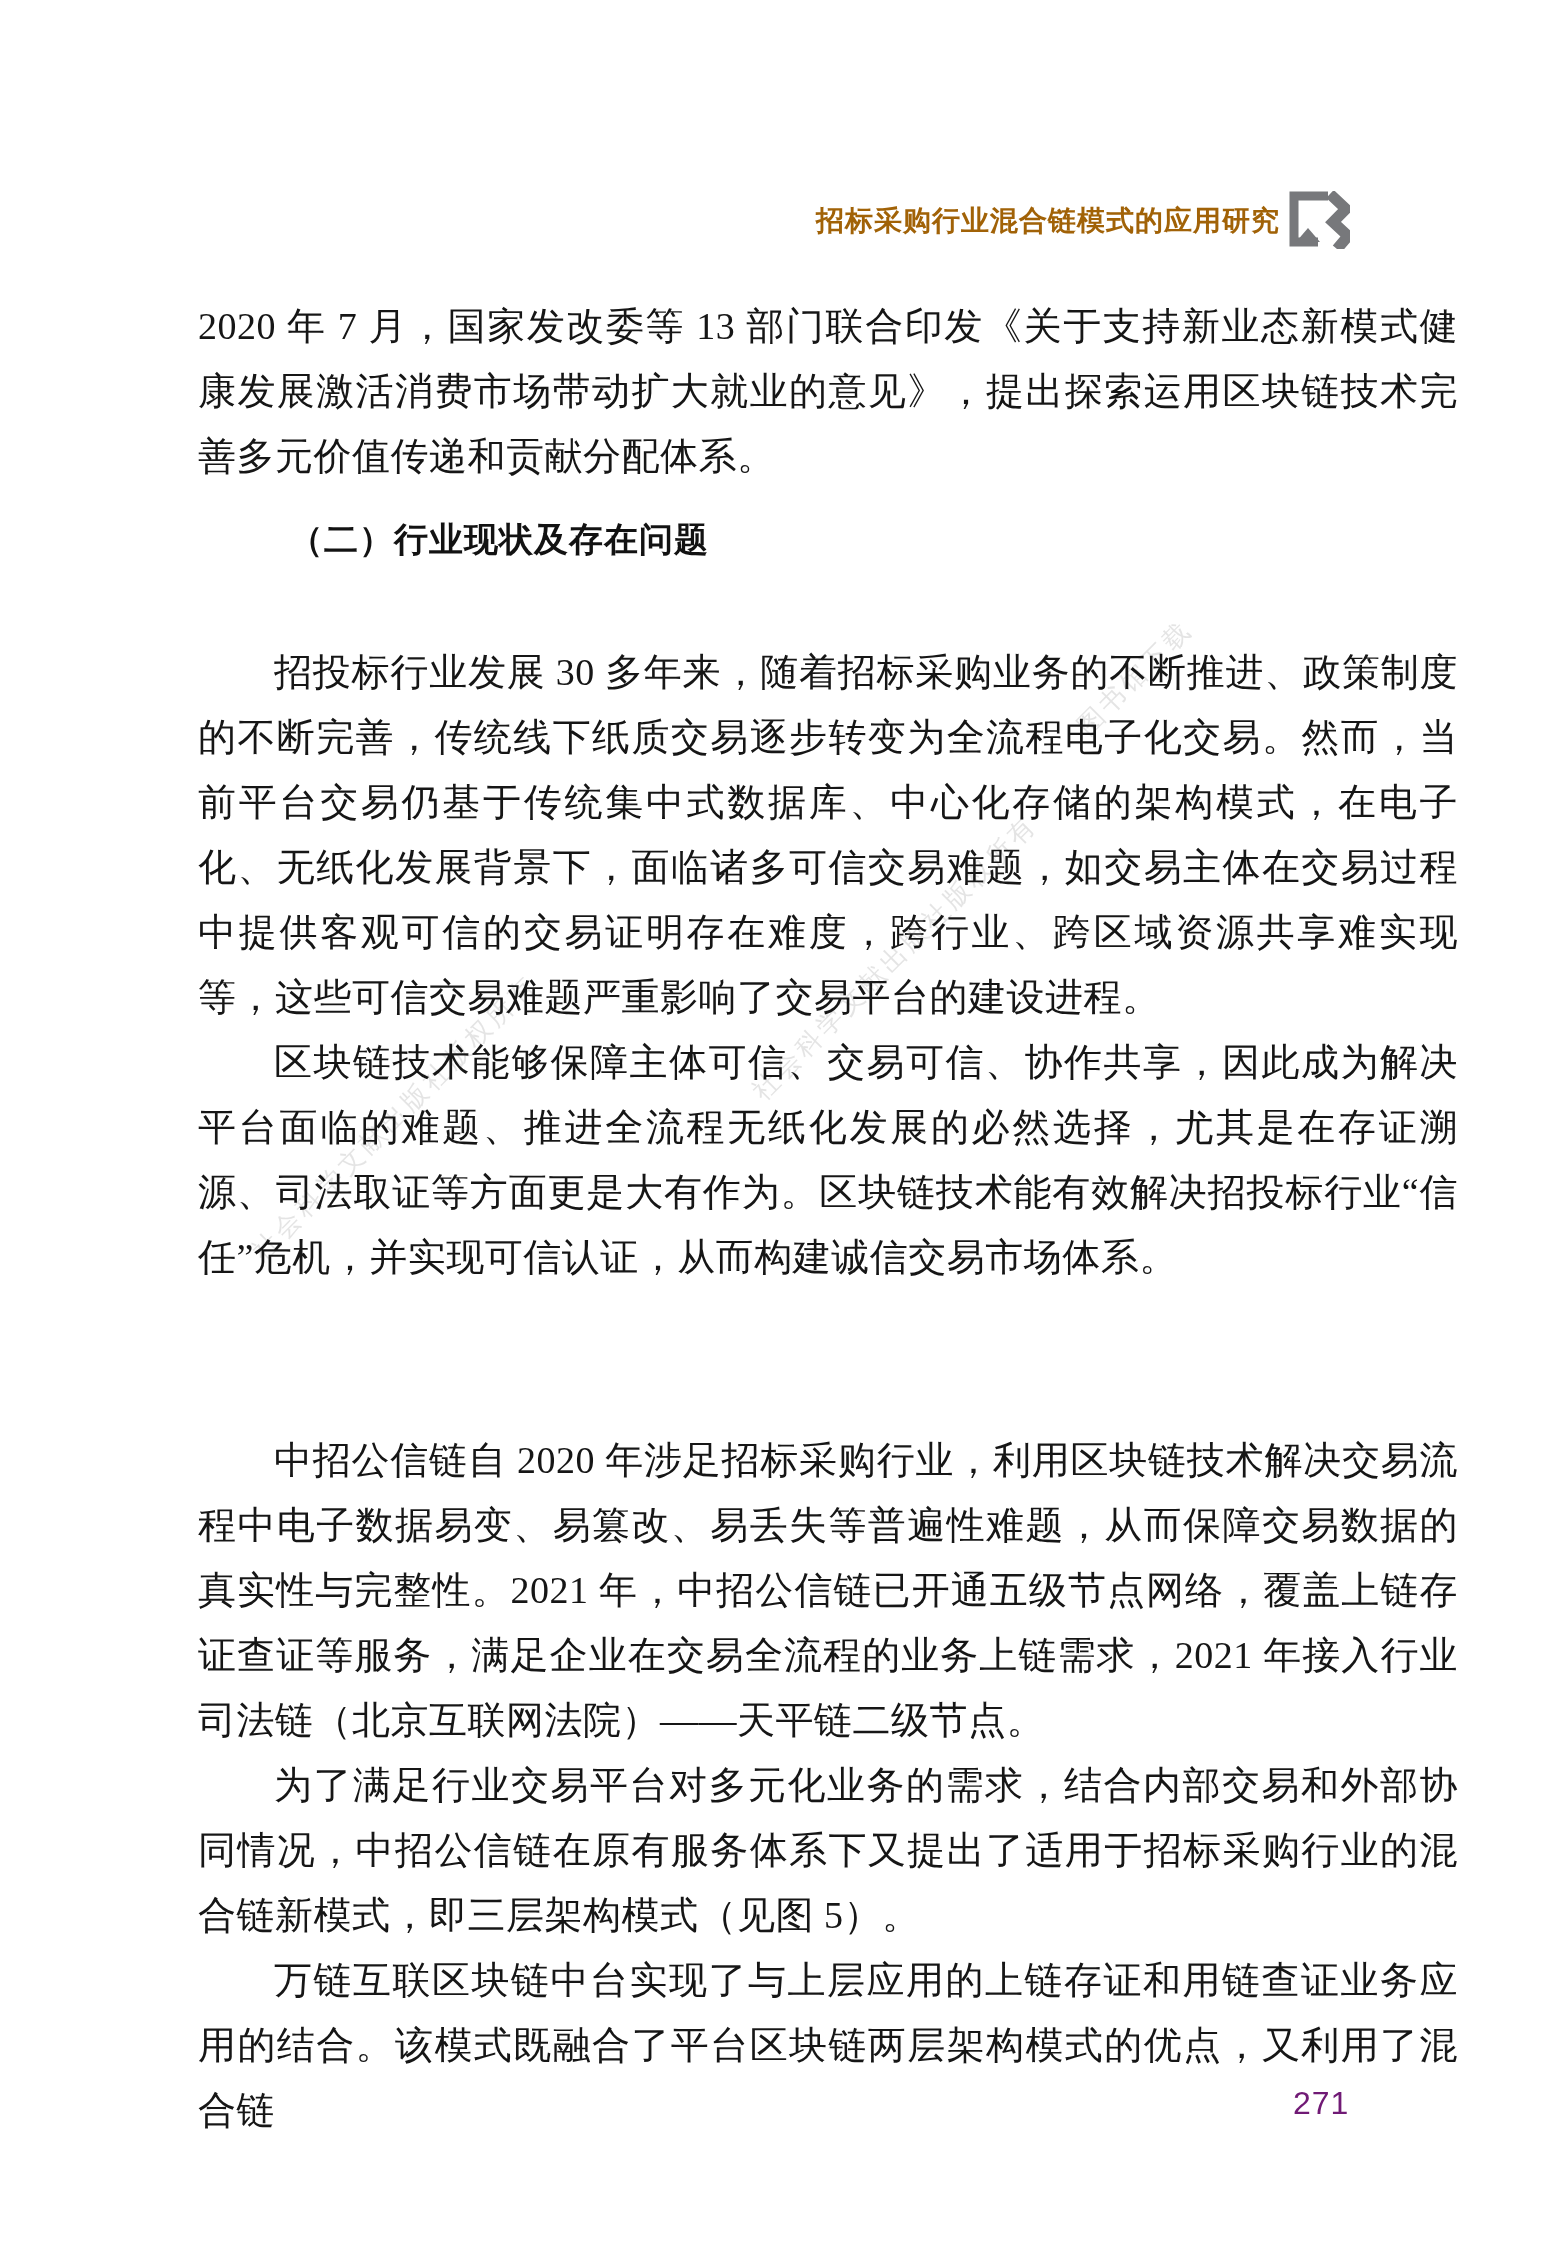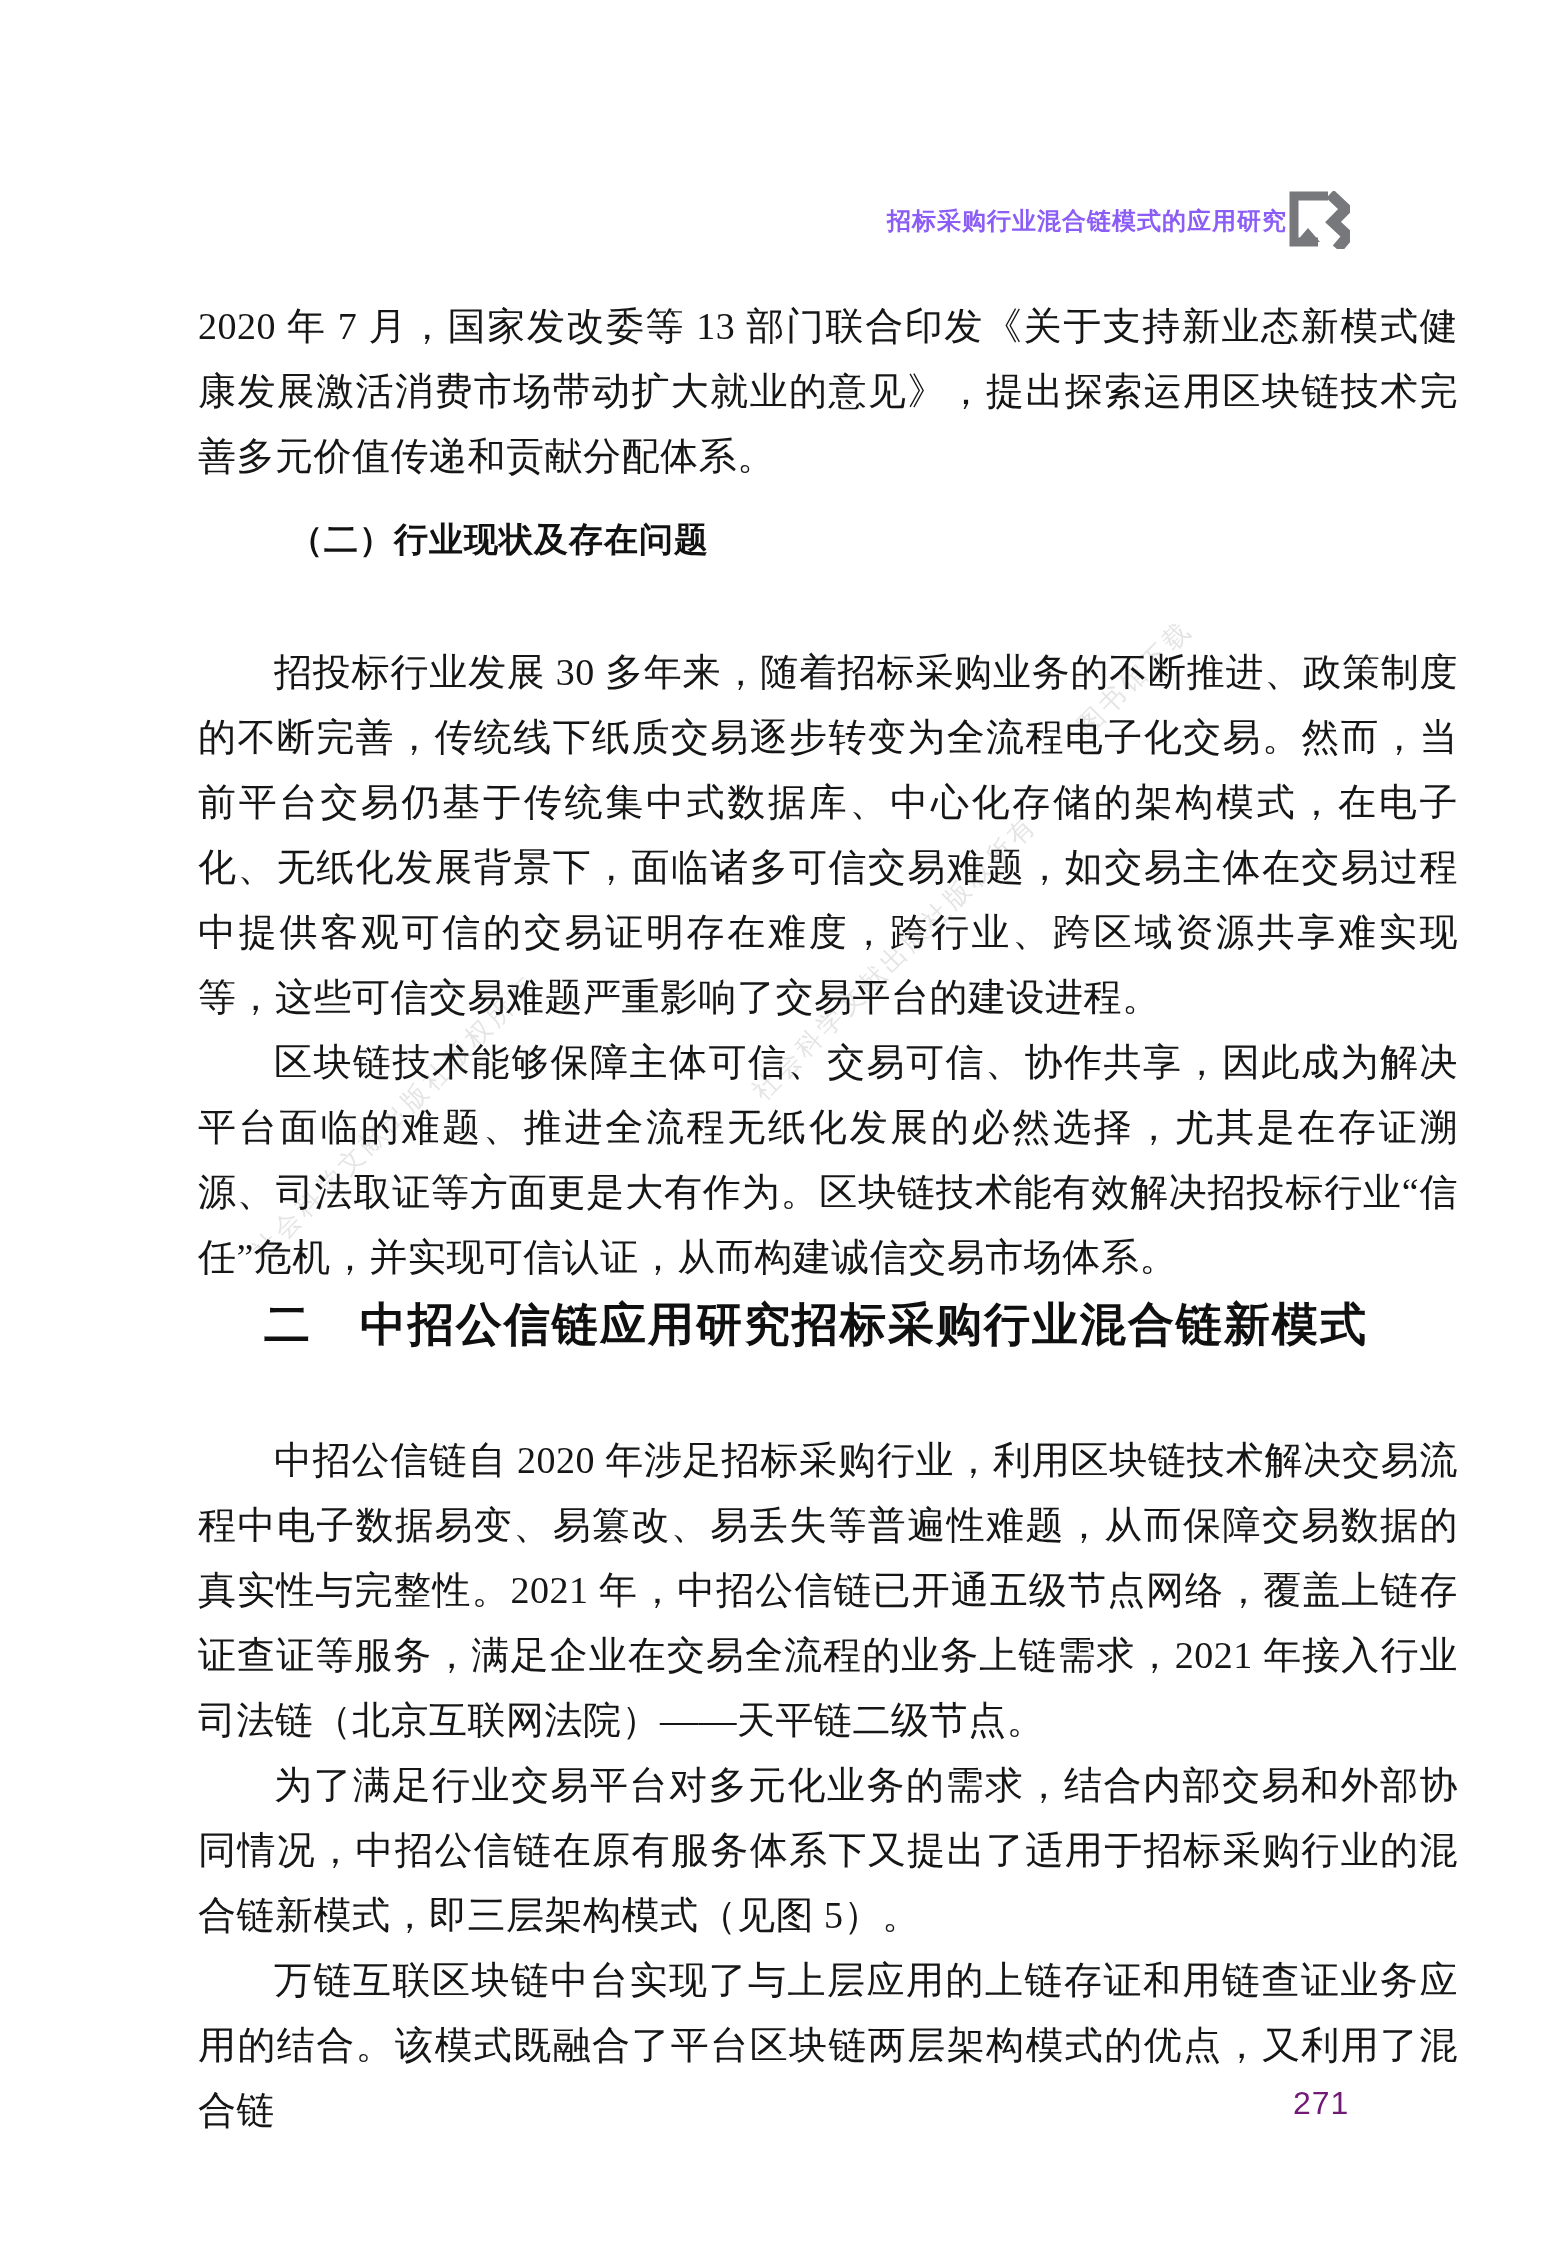--- a/index.html
+++ b/index.html
@@ -6,24 +6,24 @@
   .page{
     position:relative;
     width:1555px;height:2244px;
     background:#ffffff;
     overflow:hidden;
     font-family:"Liberation Serif","DejaVu Serif",serif;
     color:#161616;
   }
   
   .running-head{
-    position:absolute;top:204px;right:268px;
+    position:absolute;top:204px;right:275px;
     font-family:"Liberation Sans","DejaVu Sans",sans-serif;
-    font-size:24px;line-height:34px;font-weight:600;
-    color:#8b5cf6;letter-spacing:1px;white-space:nowrap;
+    font-size:28px;line-height:34px;font-weight:600;
+    color:#a16207;letter-spacing:1px;white-space:nowrap;
   }
   .logo{position:absolute;left:1288px;top:191px;width:62px;height:58px;}
   
   .bodyblock{
     position:absolute;left:198px;width:1260px;
     font-size:38px;line-height:65px;
     text-align:justify;text-justify:inter-ideograph;
     word-break:break-all;
     letter-spacing:0.5px;
   }
@@ -86,21 +86,20 @@
     <p class="para noindent">2020 年 7 月，国家发改委等 13 部门联合印发《关于支持新业态新模式健康发展激活消费市场带动扩大就业的意见》，提出探索运用区块链技术完善多元价值传递和贡献分配体系。</p>
   </div>
 
   <div class="h-sub">（二）行业现状及存在问题</div>
 
   <div class="bodyblock flow1">
     <p class="para">招投标行业发展 30 多年来，随着招标采购业务的不断推进、政策制度的不断完善，传统线下纸质交易逐步转变为全流程电子化交易。然而，当前平台交易仍基于传统集中式数据库、中心化存储的架构模式，在电子化、无纸化发展背景下，面临诸多可信交易难题，如交易主体在交易过程中提供客观可信的交易证明存在难度，跨行业、跨区域资源共享难实现等，这些可信交易难题严重影响了交易平台的建设进程。</p>
     <p class="para">区块链技术能够保障主体可信、交易可信、协作共享，因此成为解决平台面临的难题、推进全流程无纸化发展的必然选择，尤其是在存证溯源、司法取证等方面更是大有作为。区块链技术能有效解决招投标行业“信任”危机，并实现可信认证，从而构建诚信交易市场体系。</p>
   </div>
 
-  <div class="h-main">二　中招公信链应用研究招标采购行业混合链新模式</div>
 
   <div class="bodyblock flow2">
     <p class="para">中招公信链自 2020 年涉足招标采购行业，利用区块链技术解决交易流程中电子数据易变、易篡改、易丢失等普遍性难题，从而保障交易数据的真实性与完整性。2021 年，中招公信链已开通五级节点网络，覆盖上链存证查证等服务，满足企业在交易全流程的业务上链需求，2021 年接入行业司法链（北京互联网法院）——天平链二级节点。</p>
     <p class="para">为了满足行业交易平台对多元化业务的需求，结合内部交易和外部协同情况，中招公信链在原有服务体系下又提出了适用于招标采购行业的混合链新模式，即三层架构模式（见图 5）。</p>
     <p class="para">万链互联区块链中台实现了与上层应用的上链存证和用链查证业务应用的结合。该模式既融合了平台区块链两层架构模式的优点，又利用了混合链</p>
   </div>
 
   <div class="page-number">271</div>
 
 </div>

